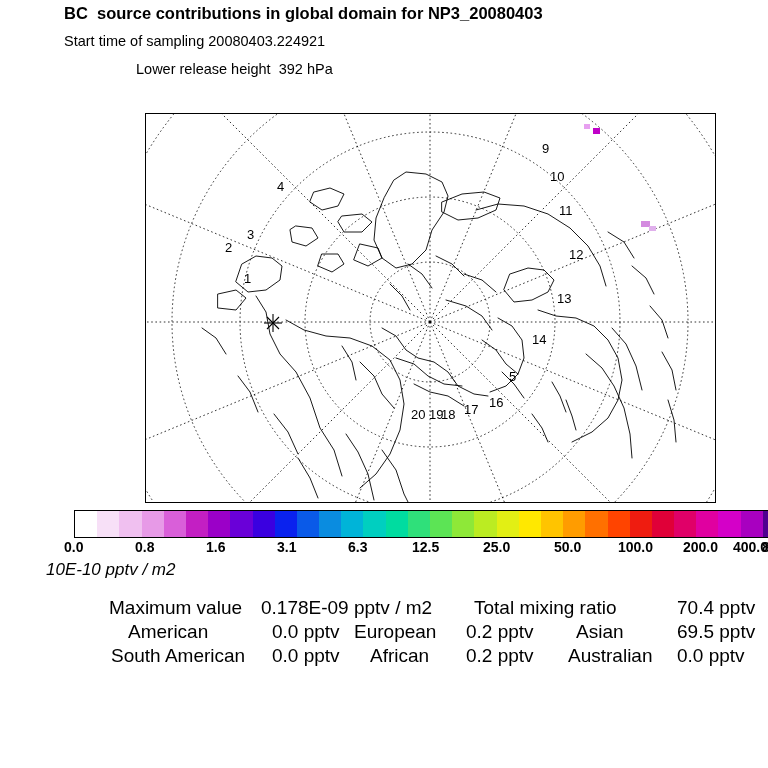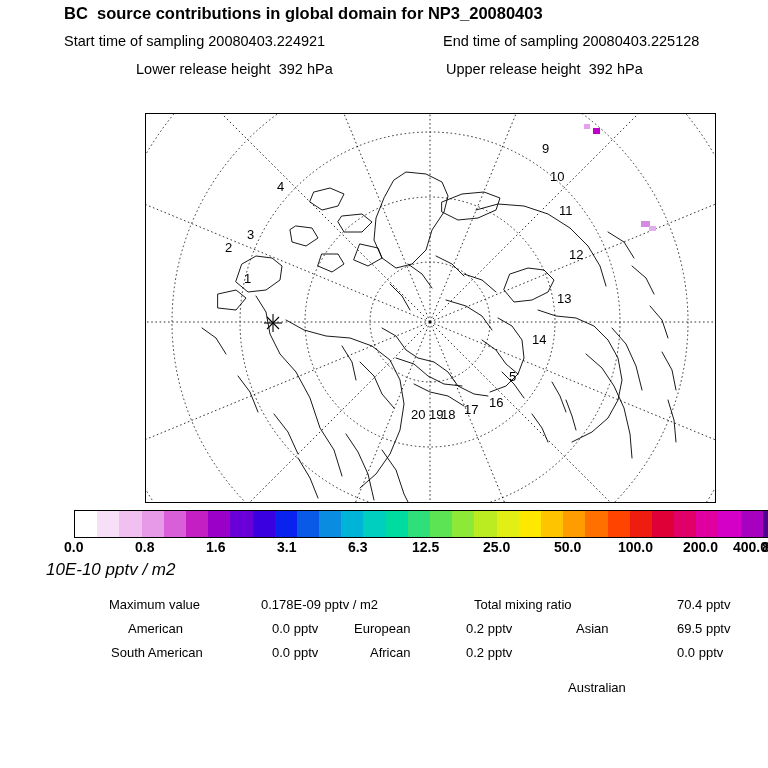--- a/index.html
+++ b/index.html
@@ -51,51 +51,49 @@
   }
   .cbar-ticks span{
     position:absolute;font-size:14px;font-weight:bold;white-space:pre;
   }
   .cbar-unit{
     position:absolute;top:560px;left:0;width:768px;text-align:left;
     font-size:17px;
     font-style:italic;
   }
 
-  .foot{position:absolute;font-size:13px;white-space:pre;}
+  .foot{position:absolute;font-size:19px;white-space:pre;}
   .f-max-l{left:63px;top:597px;}
   .f-max-v{left:215px;top:597px;}
   .f-tot-l{left:428px;top:597px;}
   .f-tot-v{left:631px;top:597px;text-align:right;}
 
   .f-r2c1l{left:82px;top:621px;}
   .f-r2c1v{left:226px;top:621px;}
   .f-r2c2l{left:308px;top:621px;}
   .f-r2c2v{left:420px;top:621px;}
   .f-r2c3l{left:530px;top:621px;}
   .f-r2c3v{left:631px;top:621px;}
 
   .f-r3c1l{left:65px;top:645px;}
   .f-r3c1v{left:226px;top:645px;}
   .f-r3c2l{left:324px;top:645px;}
   .f-r3c2v{left:420px;top:645px;}
-  .f-r3c3l{left:522px;top:680px;}
+  .f-r3c3l{left:522px;top:645px;}
   .f-r3c3v{left:631px;top:645px;}
 </style>
 </head>
 <body>
 
 <div class="wrap">
 
   <div class="title">BC  source contributions in global domain for NP3_20080403</div>
 
   <div class="subline line2a">Start time of sampling 20080403.224921</div>
-  <div class="subline line2b">End time of sampling 20080403.225128</div>
   <div class="subline line3a">Lower release height  392 hPa</div>
-  <div class="subline line3b">Upper release height  392 hPa</div>
 
   <div class="mapbox">
     <svg width="569" height="388" viewBox="0 0 569 388">
       <defs>
         <clipPath id="boxclip">
             <rect x="0" y="0" width="569" height="388"></rect>
           </clipPath>
       </defs>
       <g clip-path="url(#boxclip)">
 

